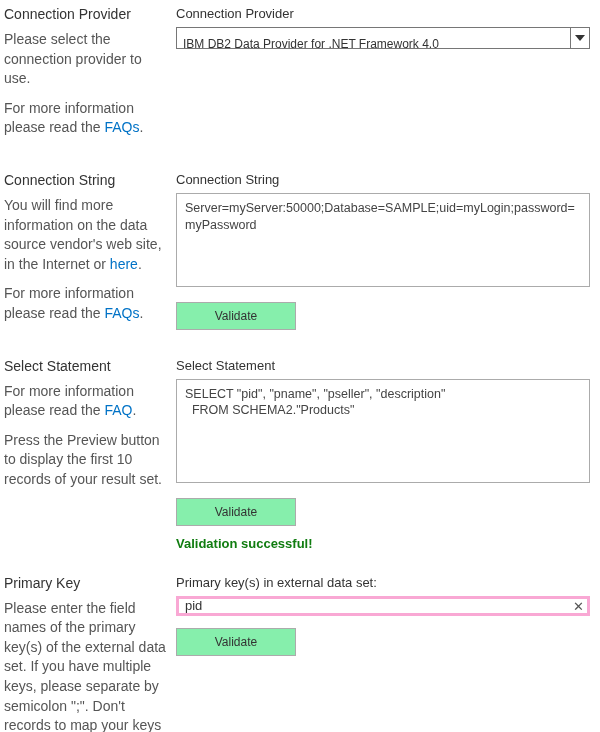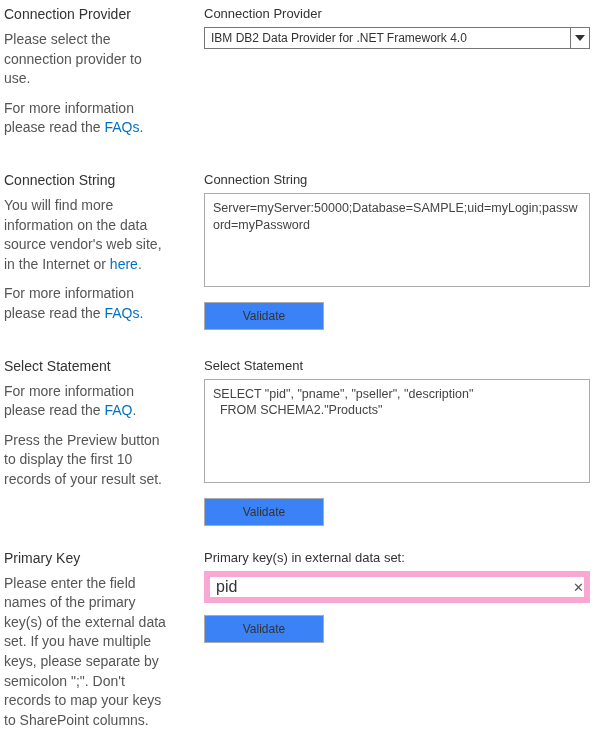--- a/index.html
+++ b/index.html
@@ -6,21 +6,21 @@
     body {
       font-family: "Segoe UI", Tahoma, sans-serif;
       font-size: 12px;
       color: #333;
       background: #fff;
       width: 600px;
       padding: 6px 10px 2px 4px;
     }
     .row {
       display: flex;
-      gap: 32px;
+      gap: 4px;
       margin-bottom: 24px;
     }
     .left-col {
       width: 168px;
       flex-shrink: 0;
     }
     .right-col {
       flex: 1;
     }
     .section-title {
@@ -44,21 +44,21 @@
     }
     .select-wrap {
       position: relative;
       width: 100%;
     }
     .select-box {
       width: 100%;
       border: 1px solid #767676;
       height: 22px;
       font-size: 12px;
-      padding: 2px 22px 2px 6px;
+      padding: 8px 22px 2px 6px;
       background: #fff;
       line-height: 16px;
     }
     .select-arrow {
       position: absolute;
       right: 0; top: 0;
       width: 20px; height: 22px;
       border: 1px solid #767676;
       display: flex;
       align-items: center;
@@ -75,45 +75,45 @@
       font-family: "Segoe UI", Tahoma, sans-serif;
       resize: none;
       line-height: 1.35;
       word-break: break-all;
     }
     .ta1 { height: 94px; }
     .ta2 { height: 104px; }
     .btn-row { display: flex; gap: 12px; margin-top: 12px; }
     .btn {
       border: 1px solid #ababab;
-      background: #3b82f6;
+      background: #86efac;
       padding: 6px 0;
       min-width: 120px;
       font-size: 12px;
       color: #333;
       cursor: pointer;
       font-family: inherit;
       text-align: center;
     }
     .validation-msg {
       color: #107c10;
       font-weight: 600;
       font-size: 13px;
       margin-top: 10px;
     }
     .input-wrap {
       position: relative;
       width: 100%;
     }
     .text-input {
       width: 100%;
-      border: 6px solid #f9a8d4;
-      height: 32px;
+      border: 3px solid #f9a8d4;
+      height: 20px;
       padding: 3px 26px 3px 6px;
-      font-size: 16px;
+      font-size: 13px;
       font-family: inherit;
       color: #333;
     }
     .clear-x {
       position: absolute;
       right: 6px;
       top: 50%;
       transform: translateY(-50%);
       font-size: 13px;
       color: #555;
@@ -172,20 +172,21 @@
     </div>
     <div class="desc">Press the Preview button to display the first 10 records of your result set.</div>
   </div>
   <div class="right-col">
     <div class="field-label">Select Statement</div>
     <textarea class="textarea ta2" style="">SELECT "pid", "pname", "pseller", "description"
   FROM SCHEMA2."Products"</textarea>
     <div class="btn-row">
       <button class="btn">Validate</button>
     </div>
+    <div class="validation-msg">Validation successful!</div>
   </div>
 </div>
 
 <div class="row" style="margin-bottom:8px">
   <div class="left-col">
     <div class="section-title">Primary Key</div>
     <div class="desc" style="margin-bottom:0">Please enter the field names of the primary key(s) of the external data set. If you have multiple keys, please separate by semicolon ";". Don't records to map your keys to SharePoint columns. You can use auto-mapping (by field / column</div>
   </div>
   <div class="right-col">
     <div class="field-label">Primary key(s) in external data set:</div>

